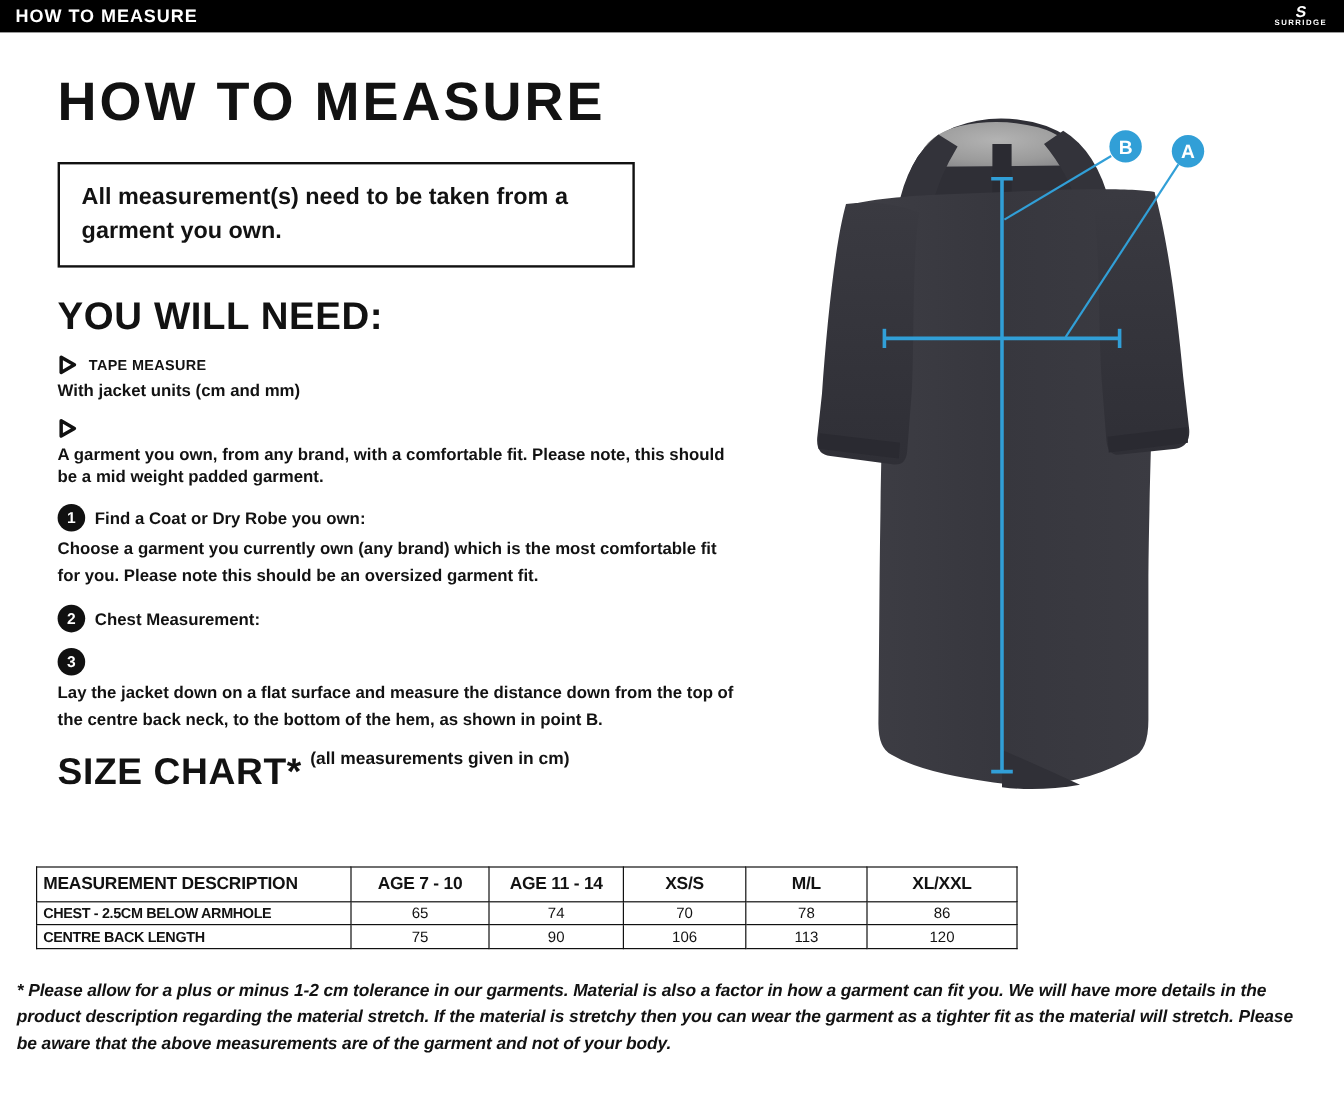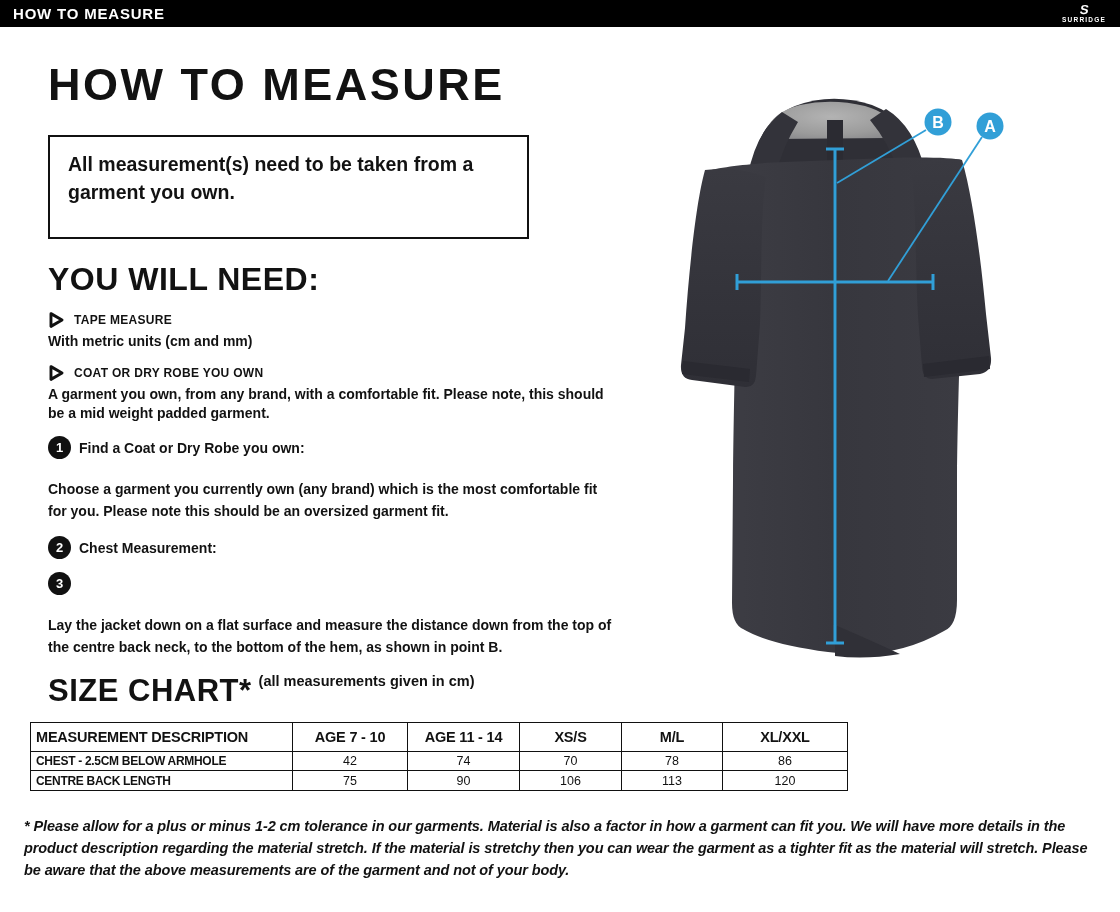--- a/index.html
+++ b/index.html
@@ -16,56 +16,56 @@
   }
   .topbar-title { color:#fff; font-size:15px; font-weight:700; letter-spacing:.8px; }
   .brand { display:flex; flex-direction:column; align-items:center; line-height:1; color:#fff; margin-right:2px; }
   .brand-s { font-size:13px; font-weight:700; transform:skewX(-10deg); letter-spacing:0; }
   .brand-name { font-size:6.5px; font-weight:700; letter-spacing:1.2px; margin-top:1px; }
   
   .main { position:absolute; left:48px; top:62px; width:578px; }
   .page-title { font-size:45px; font-weight:800; letter-spacing:2.5px; line-height:1; margin:0; }
   .note-box {
     margin-top:28px; width:481px; border:2.5px solid #111;
-    padding:13px 18px 30px 18px; font-size:19.5px; font-weight:700; line-height:1.45;
+    padding:13px 18px 14px 18px; font-size:19.5px; font-weight:700; line-height:1.45;
   }
   .section-h { margin-top:22px; font-size:32px; font-weight:800; letter-spacing:.5px; }
   .need-item { margin-top:13px; }
   .need-head { display:flex; align-items:center; gap:9px; }
   .tri-icon { width:17px; height:18px; flex:0 0 auto; }
   .need-label { font-size:12px; font-weight:800; letter-spacing:.3px; }
   .need-desc { font-size:14px; font-weight:700; line-height:1.38; margin-top:3px; max-width:568px; }
   .step { margin-top:13px; }
   .step-head { display:flex; align-items:center; gap:8px; }
   .step-num {
     width:23px; height:23px; border-radius:50%; background:#111; color:#fff;
     display:flex; align-items:center; justify-content:center;
     font-size:13px; font-weight:700; flex:0 0 auto;
   }
   .step-heading { font-size:14px; font-weight:700; }
-  .step-body { font-size:14px; font-weight:700; line-height:1.57; margin-top:20px; max-width:570px; white-space:pre-line; }
+  .step-body { font-size:14px; font-weight:700; line-height:1.57; margin-top:4px; max-width:570px; white-space:pre-line; }
   .sizechart-h { margin-top:14px; display:flex; align-items:flex-start; gap:7px; }
   .sizechart-big { font-size:31px; font-weight:800; letter-spacing:.5px; }
   .sizechart-sub { font-size:14.5px; font-weight:700; }
   
   .size-table {
     position:absolute; left:30px; top:722px; width:817px;
     border-collapse:collapse; table-layout:fixed;
   }
   .size-table td, .size-table th { border:1.6px solid #111; padding:0; }
   .size-table thead th { height:29px; font-size:14.5px; font-weight:700; letter-spacing:-.2px; }
   .size-table th.lbl, .size-table td.lbl { text-align:left; padding-left:5px; }
   .size-table td { text-align:center; font-size:12.5px; }
   .r0 td { height:18px; font-size:11.5px; font-weight:700; letter-spacing:-.3px; }
   .r1 td { height:19px; }
   .r2 td { height:20px; }
   .r1 td.lbl, .r2 td.lbl { font-size:12px; font-weight:700; letter-spacing:-.3px; }
   
   .footnote {
-    position:absolute; left:24px; top:816px; width:1078px;
+    position:absolute; left:14px; top:816px; width:1078px;
     font-size:14.5px; font-weight:700; font-style:italic; line-height:1.5; letter-spacing:-.1px;
   }
   
   .coat-wrap { position:absolute; left:660px; top:60px; width:460px; height:624px; }
   .ann { stroke:var(--accent); }
   .ann-badge { fill:var(--accent); }
   .ann-letter { fill:#fff; font-family:"Liberation Sans", sans-serif; font-weight:700; font-size:16px; text-anchor:middle; }
 </style>
 </head>
 <body>
@@ -85,29 +85,28 @@
 
   <div class="section-h">YOU WILL NEED:</div>
 
   <div class="need-item">
     <div class="need-head">
       <svg class="tri-icon" viewBox="0 0 20 20">
         <path d="M3.5 2.5 L16.5 10 L3.5 17.5 Z" fill="none" stroke="#111" stroke-width="3.4" stroke-linejoin="round"></path>
       </svg>
       <span class="need-label">TAPE MEASURE</span>
     </div>
-    <div class="need-desc">With metric units (cm and mm)</div>
+    <div class="need-desc">With jacket units (cm and mm)</div>
   </div>
 
   <div class="need-item">
     <div class="need-head">
       <svg class="tri-icon" viewBox="0 0 20 20">
         <path d="M3.5 2.5 L16.5 10 L3.5 17.5 Z" fill="none" stroke="#111" stroke-width="3.4" stroke-linejoin="round"></path>
       </svg>
-      <span class="need-label">COAT OR DRY ROBE YOU OWN</span>
     </div>
     <div class="need-desc">A garment you own, from any brand, with a comfortable fit. Please note, this should be a mid weight padded garment.</div>
   </div>
 
   <div class="step">
     <div class="step-head">
       <span class="step-num">1</span>
       <span class="step-heading">Find a Coat or Dry Robe you own:</span>
     </div>
     <div class="step-body">Choose a garment you currently own (any brand) which is the most comfortable fit for you. Please note this should be an oversized garment fit.</div>
@@ -148,21 +147,21 @@
       <th>AGE 7 - 10</th>
       <th>AGE 11 - 14</th>
       <th>XS/S</th>
       <th>M/L</th>
       <th>XL/XXL</th>
     </tr>
   </thead>
   <tbody>
     <tr class="r1">
       <td class="lbl">CHEST - 2.5CM BELOW ARMHOLE</td>
-      <td>42</td>
+      <td>65</td>
       <td>74</td>
       <td>70</td>
       <td>78</td>
       <td>86</td>
     </tr>
     <tr class="r2">
       <td class="lbl">CENTRE BACK LENGTH</td>
       <td>75</td>
       <td>90</td>
       <td>106</td>

